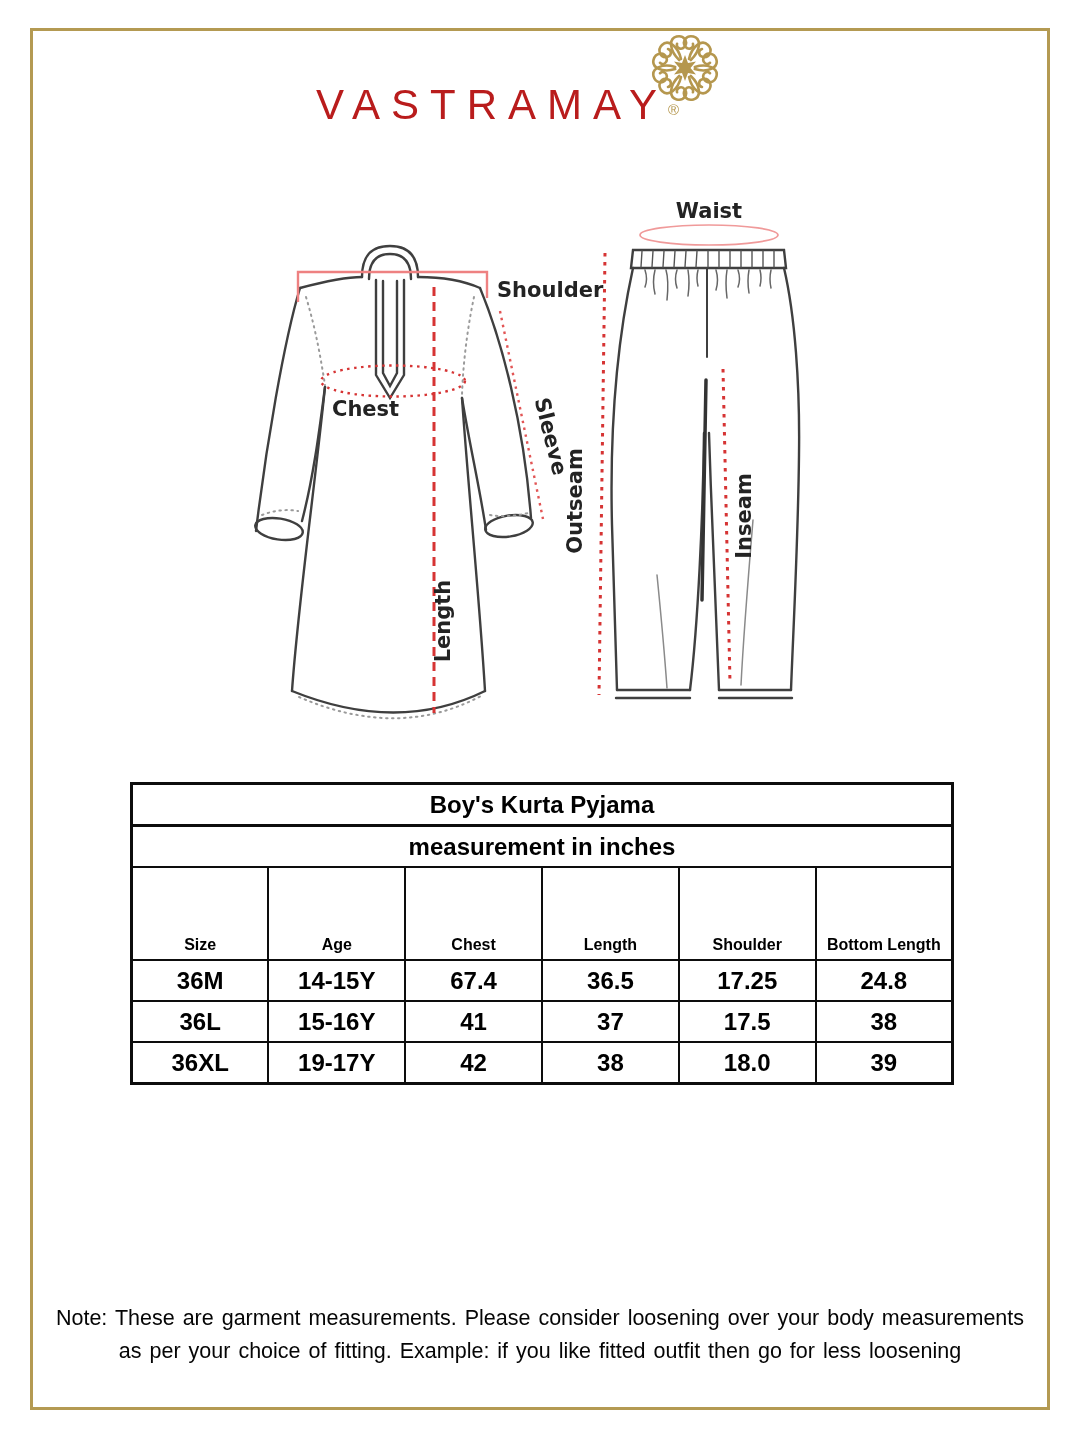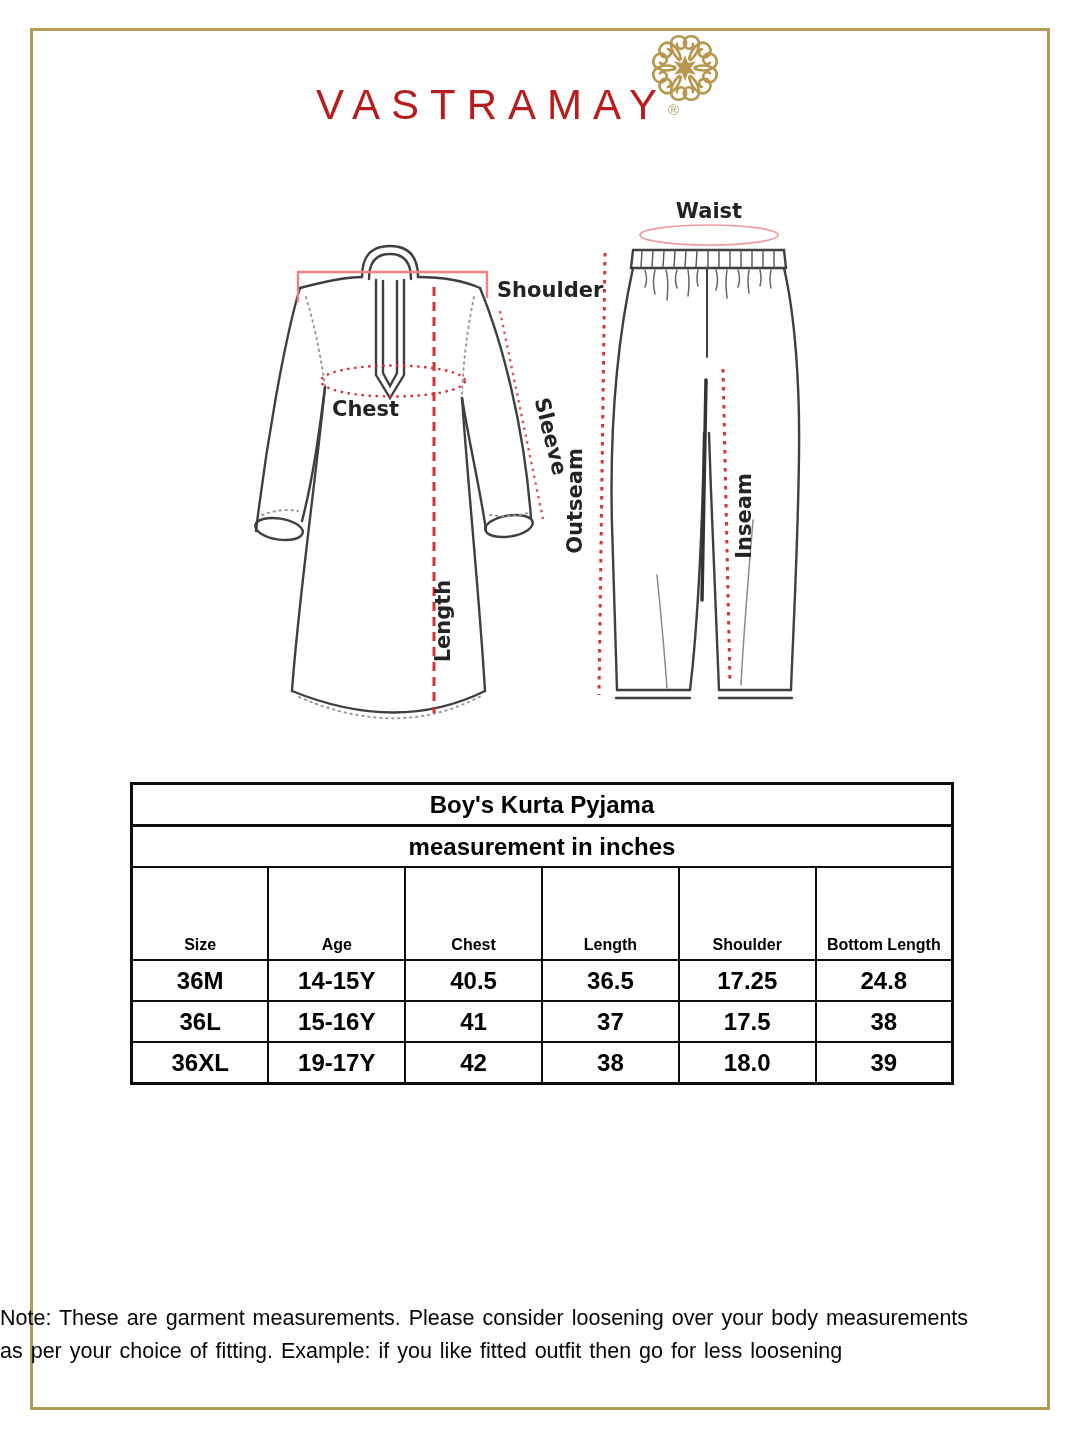--- a/index.html
+++ b/index.html
@@ -20,21 +20,21 @@
   .size-table{position:absolute;top:782px;left:130px;width:824px;border-collapse:collapse;
         table-layout:fixed;color:#000;background:#fff;padding-left:32px;}
   .size-table td,.size-table th{border:2px solid #0d0d0d;text-align:center;padding:0;}
   .size-table{border:3px solid #0d0d0d;}
   .row-title td{height:40px;font-size:25px;font-weight:700;border-bottom-width:3px;}
   .row-subtitle td{height:37px;font-size:20px;font-weight:700;}
   .size-table th{height:86px;vertical-align:bottom;font-size:16px;font-weight:700;
         line-height:1.14;padding-bottom:5px;}
   .size-table tbody td{height:39px;font-size:24px;font-weight:700;vertical-align:middle;}
   
-  .note{position:absolute;top:1302px;left:0;width:100%;text-align:left;color:#050505;
+  .note{position:absolute;top:1302px;left:0;width:100%;text-align:center;color:#050505;
         font-size:21.5px;line-height:33px;word-spacing:2px;}
   .note div{white-space:nowrap;}
 </style>
 </head>
 <body>
 
 <div class="page">
   <div class="gold-frame"></div>
 
   <div class="wordmark">VASTRAMAY</div>
@@ -178,21 +178,21 @@
       <th>Chest</th>
       <th>Length</th>
       <th>Shoulder</th>
       <th>Bottom Length</th>
     </tr>
     </tbody>
       <tbody>
       <tr>
         <td>36M</td>
         <td>14-15Y</td>
-        <td>40.5</td>
+        <td>67.4</td>
         <td>36.5</td>
         <td>17.25</td>
         <td>24.8</td>
       </tr>
       <tr>
         <td>36L</td>
         <td>15-16Y</td>
         <td>41</td>
         <td>37</td>
         <td>17.5</td>

